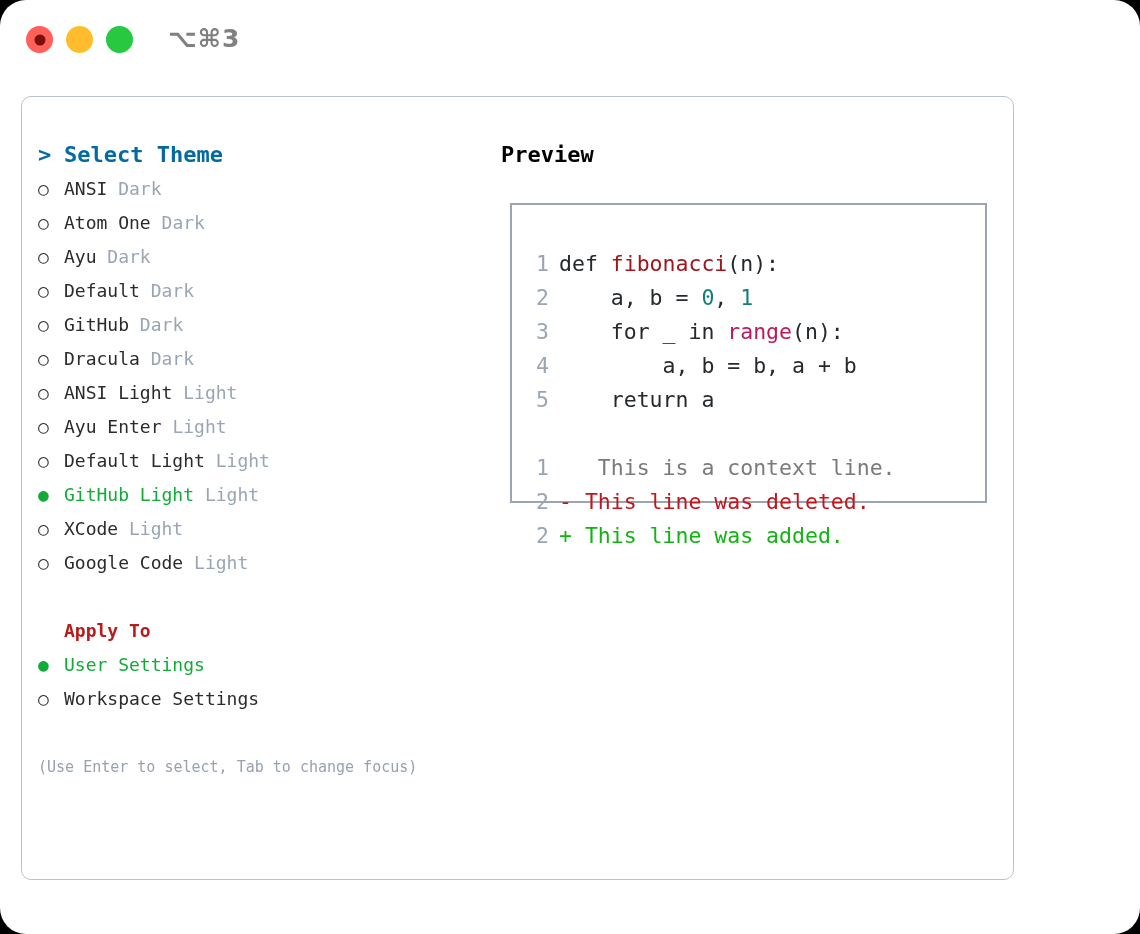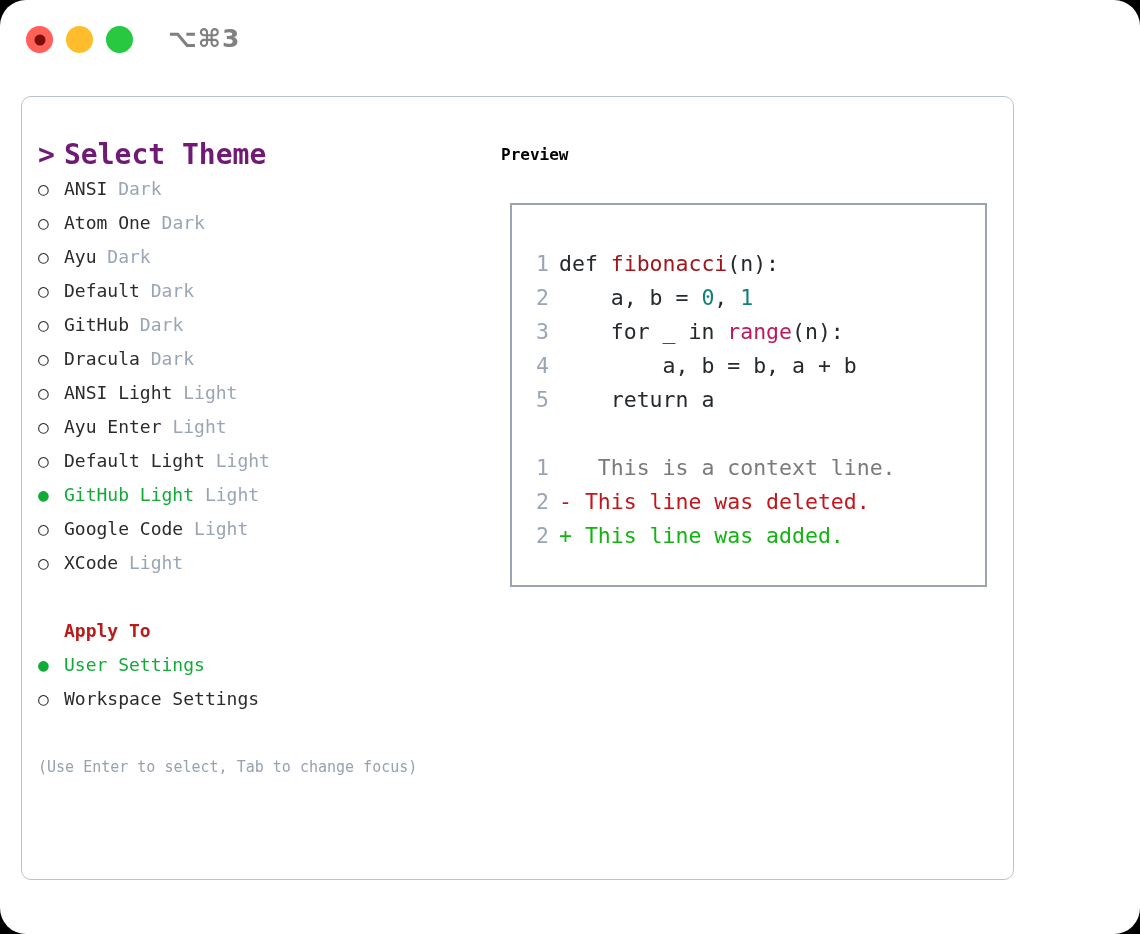--- a/index.html
+++ b/index.html
@@ -84,22 +84,22 @@
     white-space: nowrap;
     color: #2b2b2b;
   }
   .row .bullet {
     display: inline-block;
     width: 26px;
     text-align: left;
   }
   .header-row {
     font-weight: bold;
-    color: #701a75;
-    font-size: 28px;
+    color: #0369a1;
+    font-size: 22px;
   }
   .header-row .bullet { font-weight: bold; }
   .variant {
     color: #9aa5b4;
   }
   .row.selected { color: #13ab38; }
   .row.selected .bullet { color: #13ab38; }
 
   #apply-heading {
     margin-top: 34px;
@@ -116,32 +116,32 @@
   }
 
   
   #right-col {
     position: absolute;
     left: 479px;
     top: 41px;
     width: 490px;
   }
   #preview-title {
-    font-size: 16px;
+    font-size: 22px;
     font-weight: bold;
     color: #000000;
     line-height: 34px;
   }
 
   #code-box {
     position: absolute;
     left: 9px;
     top: 65px;
     width: 477px;
-    height: 384px;
+    height: 300px;
     border: 2px solid #9aa5b4;
     background: #ffffff;
   }
   #code-inner {
     position: absolute;
     left: 13px;
     top: 42px;
     right: 6px;
   }
   .code-line {
@@ -194,22 +194,22 @@
           <div class="row"><span class="bullet">○</span><span>ANSI</span><span class="variant"> Dark</span></div>
           <div class="row"><span class="bullet">○</span><span>Atom One</span><span class="variant"> Dark</span></div>
           <div class="row"><span class="bullet">○</span><span>Ayu</span><span class="variant"> Dark</span></div>
           <div class="row"><span class="bullet">○</span><span>Default</span><span class="variant"> Dark</span></div>
           <div class="row"><span class="bullet">○</span><span>GitHub</span><span class="variant"> Dark</span></div>
           <div class="row"><span class="bullet">○</span><span>Dracula</span><span class="variant"> Dark</span></div>
           <div class="row"><span class="bullet">○</span><span>ANSI Light</span><span class="variant"> Light</span></div>
           <div class="row"><span class="bullet">○</span><span>Ayu Enter</span><span class="variant"> Light</span></div>
           <div class="row"><span class="bullet">○</span><span>Default Light</span><span class="variant"> Light</span></div>
           <div class="row selected"><span class="bullet">●</span><span>GitHub Light</span><span class="variant"> Light</span></div>
+          <div class="row"><span class="bullet">○</span><span>XCode</span><span class="variant"> Light</span></div>
           <div class="row"><span class="bullet">○</span><span>Google Code</span><span class="variant"> Light</span></div>
-          <div class="row"><span class="bullet">○</span><span>XCode</span><span class="variant"> Light</span></div>
         </div>
 
       <div class="row" id="apply-heading">
         <span class="bullet">○</span><span class="label">Apply To</span>
       </div>
 
       <div id="apply-items">
           <div class="row selected"><span class="bullet">●</span><span>User Settings</span></div>
           <div class="row"><span class="bullet">○</span><span>Workspace Settings</span></div>
         </div>

